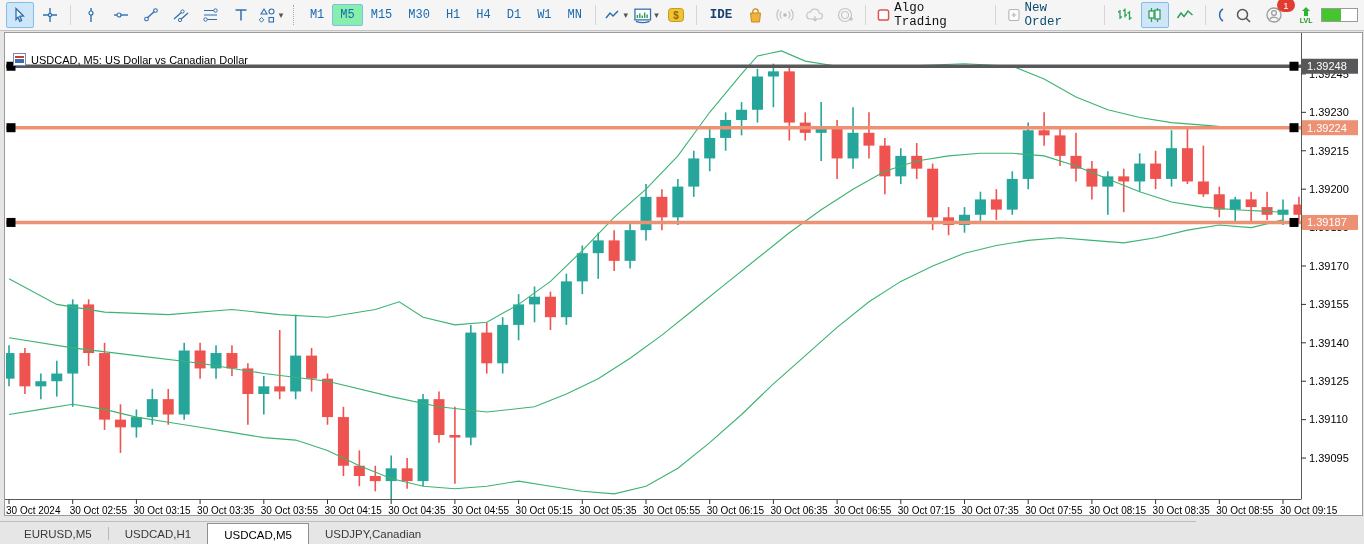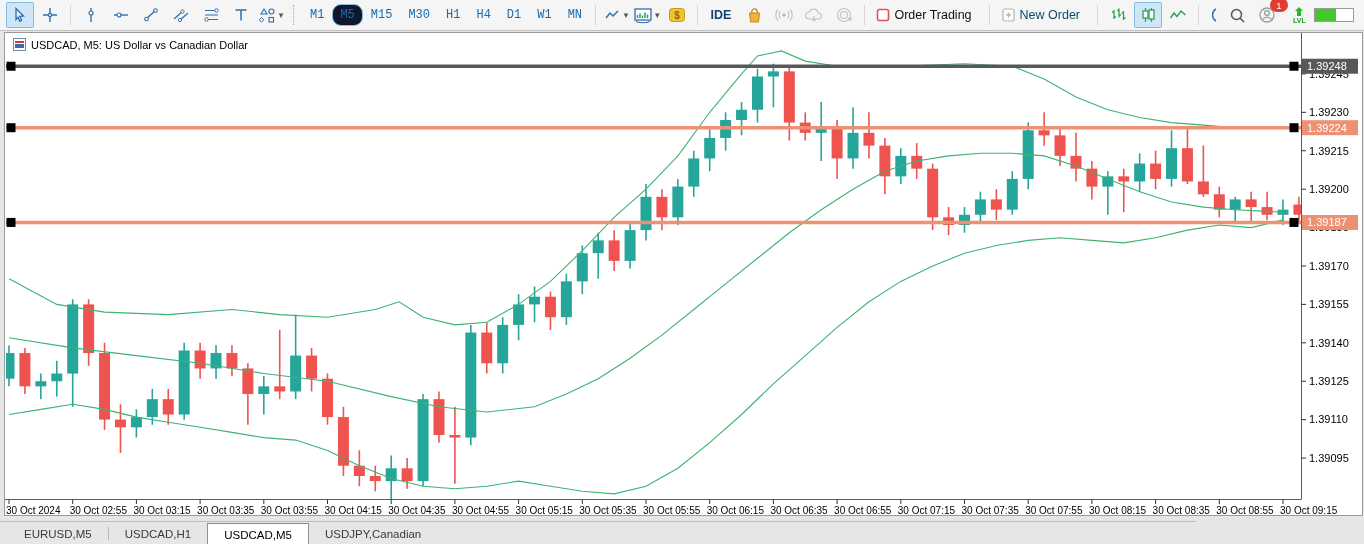--- a/index.html
+++ b/index.html
@@ -7,35 +7,35 @@
 
   
   #toolbar{position:absolute;left:0;top:0;width:1364px;height:30px;background:#f5f5f6;
            border-bottom:1px solid #c3c3c3;display:flex;align-items:center;}
   .tbtn{height:24px;min-width:26px;display:flex;align-items:center;justify-content:center;
         margin:0 1px;border:1px solid transparent;border-radius:2px;cursor:default;}
   .tbtn.active{background:#cfe6f9;border-color:#84bce8;}
   .tsep{width:1px;height:20px;background:#d6d6d6;margin:0 5px;}
   .tsep.dotted{background:none;border-left:1px dotted #ababab;}
   .tf{font-size:12px;color:#1a6aad;padding:3px 7px;border:1px solid transparent;border-radius:2px;font-family:Liberation Mono, monospace;}
-  .tf.active{background:#0f172a;border-color:#84bce8;border-radius:9px;}
+  .tf.active{background:#86efac;border-color:#84bce8;}
   .caret{font-size:9px;color:#555;margin-left:2px;}
-  .lbl{font-size:12.5px;color:#111;margin:0 6px 0 4px;}
+  .lbl{font-size:12.5px;color:#111;margin:0 6px 0 4px;font-family:Liberation Mono, monospace;}
   .lbl.dim{color:#0c4a6e;}
   .lbl.ide{color:#16406e;font-weight:bold;margin:0 8px;}
   .badge{position:absolute;top:-5px;right:-8px;background:#e03c31;color:#fff;border-radius:8px;
          min-width:14px;height:14px;font-size:9.5px;display:flex;align-items:center;justify-content:center;padding:0 2px;}
   #progress{width:38px;height:12px;border:1px solid #9a9a9a;background:#fff;margin:0 6px 0 4px;}
   #progress .fill{height:100%;background:#45c62f;}
   .lvl{display:flex;flex-direction:column;align-items:center;color:#1c9a1c;font-size:7px;font-weight:bold;line-height:1;margin:0 4px;}
 
   
   #chart-window{position:absolute;left:4px;top:32px;width:1359px;height:484px;background:#fff;
                 border:1px solid #9a9a9a;box-sizing:border-box;}
-  #chart-title{position:absolute;left:8px;top:5px;display:flex;align-items:center;font-size:11px;color:#000;}
+  #chart-title{position:absolute;left:8px;top:20px;display:flex;align-items:center;font-size:11px;color:#000;}
   #title-icon{width:13px;height:13px;border:1px solid #6d8db4;margin-right:5px;background:#fff;
               display:flex;flex-direction:column;justify-content:space-evenly;padding:1px;box-sizing:border-box;}
   #title-icon i{display:block;height:2px;background:#3c6ea5;}
   #title-icon i.red{background:#d03b32;}
   #chart-svg{position:absolute;left:0;top:0;}
 
   
   #tabbar{position:absolute;left:0;top:521px;width:1196px;height:23px;background:#e6e6e6;
           border-top:1px solid #bdbdbd;display:flex;align-items:stretch;font-size:11.5px;color:#3a3a3a;}
   .tab{display:flex;align-items:center;padding:0 16px;margin-top:1px;}
@@ -171,21 +171,21 @@
           <path d="M13 13 h4 M15 11 v4" stroke="#c4c4c4" stroke-width="1.3"></path>
         </svg>
     </div>
 
     <div class="tsep"></div>
 
     <div class="tbtn" style="padding:0 4px">
       <svg class="icn" width="14" height="14" viewBox="0 0 14 14">
           <rect x="1.5" y="1.5" width="11" height="11" rx="2" fill="#fff" stroke="#e05252" stroke-width="1.6"></rect>
         </svg>
-      <span class="lbl">Order Trading</span>
+      <span class="lbl">Algo Trading</span>
     </div>
     <div class="tsep"></div>
     <div class="tbtn" style="padding:0 4px">
       <svg class="icn" width="15" height="16" viewBox="0 0 15 16">
           <rect x="2" y="2" width="11" height="12" rx="2" fill="#fdfdfd" stroke="#b5b5b5" stroke-width="1.2"></rect>
           <path d="M7.5 5.5v5M5 8h5" stroke="#b5b5b5" stroke-width="1.3"></path>
         </svg>
       <span class="lbl dim">New Order</span>
     </div>
 

